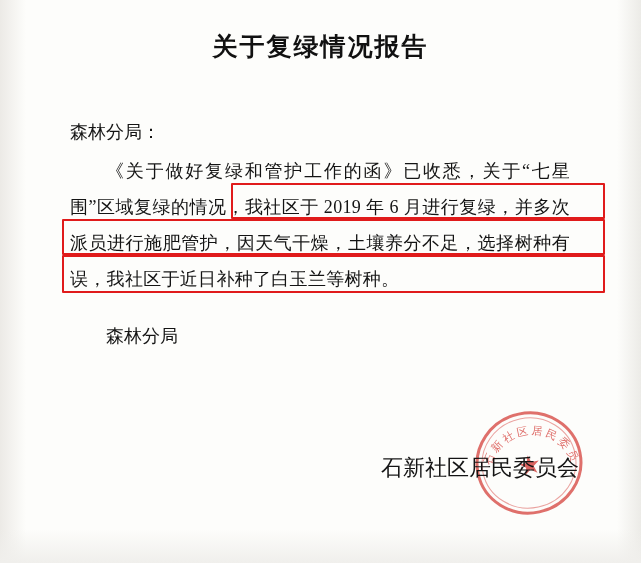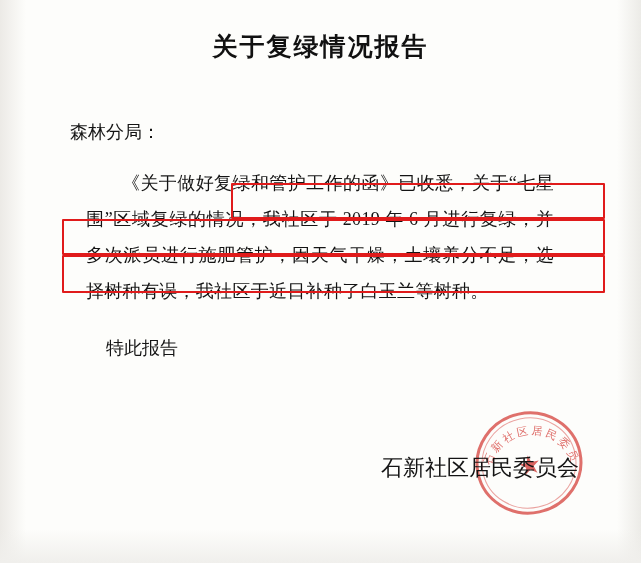--- a/index.html
+++ b/index.html
@@ -69,21 +69,21 @@
     color: #141414;
   }
 
   .addressee {
     margin: 0 0 4px 0;
     font-size: 18px;
     line-height: 34px;
   }
 
   .para {
-    margin: 16px;
+    margin: 0;
     text-indent: 2em;
     text-align: justify;
     font-size: 18px;
     line-height: 36px;
     letter-spacing: 0.3px;
   }
 
   .closing {
     margin: 22px 0 0 0;
     text-indent: 2em;
@@ -140,21 +140,21 @@
 
   <div class="scan-edge-left"></div>
   <div class="scan-edge-right"></div>
   <div class="scan-edge-bottom"></div>
 
   <div class="doc-title">关于复绿情况报告</div>
 
   <div class="body-block">
     <p class="addressee">森林分局：</p>
     <p class="para">《关于做好复绿和管护工作的函》已收悉，关于“七星围”区域复绿的情况，我社区于 2019 年 6 月进行复绿，并多次派员进行施肥管护，因天气干燥，土壤养分不足，选择树种有误，我社区于近日补种了白玉兰等树种。</p>
-    <p class="closing">特此报告</p>
+    <p class="closing">森林分局</p>
   </div>
 
   <div class="redbox redbox-1"></div>
   <div class="redbox redbox-2"></div>
   <div class="redbox redbox-3"></div>
 
   <div class="seal">
     <svg width="118" height="118" viewBox="0 0 118 118" xmlns="http://www.w3.org/2000/svg">
       <g transform="rotate(-12 59 59)">
         <ellipse cx="59" cy="59" rx="52" ry="50" fill="none" stroke="#d2332e" stroke-width="3" opacity="0.7"></ellipse>

